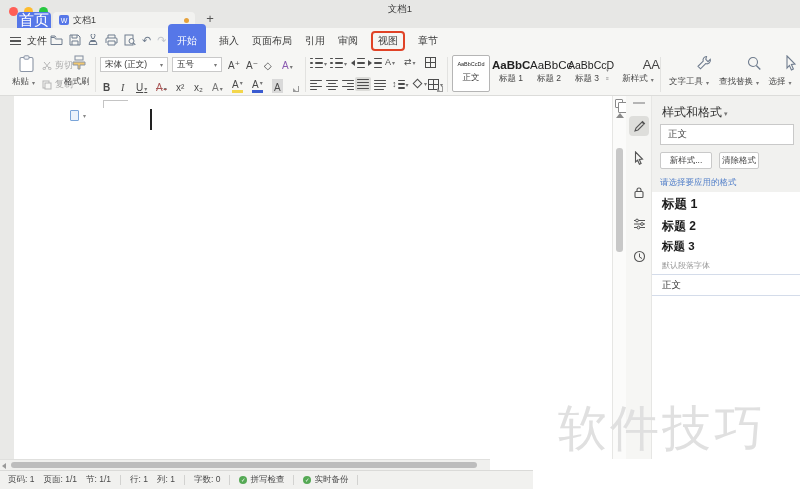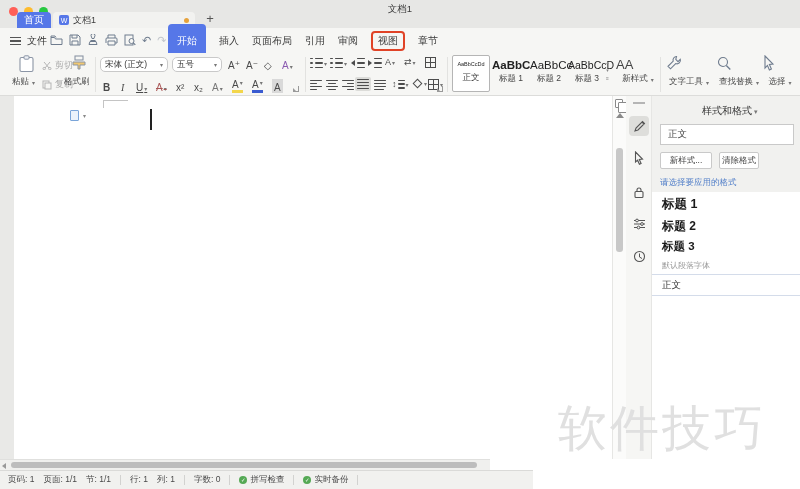--- a/index.html
+++ b/index.html
@@ -5,21 +5,21 @@
   * { box-sizing: border-box; margin: 0; padding: 0; }
   html,body { width:800px; height:489px; }
   body { font-family:"Liberation Sans","DejaVu Sans",sans-serif; background:#fff; overflow:hidden; position:relative; color:#3a3a3a; }
   .abs { position:absolute; }
 
   
   .titlebar { left:0; top:0; width:800px; height:28px; background:#e7e7e5; }
   .traffic { top:7px; display:flex; gap:6px; left:9px; }
   .tl { width:9px; height:9px; border-radius:50%; }
   .win-title { left:300px; right:300px; top:3px; text-align:center; font-size:9.5px; color:#3c3c3c; }
-  .tab-home { left:17px; top:12px; width:34px; height:16px; border-radius:4px 4px 0 0; color:#fff; font-size:10px; display:flex; align-items:center; justify-content:center; }
+  .tab-home { left:17px; top:12px; width:34px; height:16px; border-radius:4px 4px 0 0; color:#fff; font-size:15px; display:flex; align-items:center; justify-content:center; }
   .tab-doc { left:53px; top:12px; width:142px; height:16px; border-radius:4px 4px 0 0; background:#f2f2f0; display:flex; align-items:center; padding:0 6px; gap:4px; font-size:9px; color:#3c3c3c; }
   .wps-ico { width:10px; height:10px; background:#5677e8; border-radius:2px; color:#fff; font-size:7px; display:flex; align-items:center; justify-content:center; }
   .mod-dot { width:5px; height:5px; border-radius:50%; background:#e6a23c; margin-left:auto; }
   .tab-plus { left:203px; top:11px; width:14px; height:16px; font-size:13px; color:#555; text-align:center; }
 
   
   .menurow { left:0; top:28px; width:800px; height:25px; background:#f6f6f4; }
   .hamburger { left:10px; top:9px; width:11px; height:8px; display:flex; flex-direction:column; justify-content:space-between; }
   .hamburger i { height:1.3px; background:#555; }
   .filebtn { left:27px; top:6px; font-size:10px; color:#333; }
@@ -31,21 +31,21 @@
   .nav { left:168px; top:3px; display:flex; gap:13px; align-items:center; height:19px; font-size:10px; color:#3a3a3a; }
   .nav-active { color:#fff; padding:10px 9px; border-radius:4px; }
   .nav-boxed { border:2px solid #e04327; border-radius:4px; padding:1px 5px; }
 
   
   .ribbon { left:0; top:53px; width:800px; height:43px; background:#f6f6f4; border-bottom:1px solid #dcdcda; }
   .vdiv { top:4px; width:1px; height:35px; background:#e2e2e0; }
   .rlabel { font-size:8.5px; color:#4a4a4a; display:flex; align-items:center; gap:2px; }
   .dd::after { content:"▾"; font-size:6px; color:#777; margin-left:1px; }
   .rsmall { font-size:9px; color:#aaa; display:flex; align-items:center; gap:3px; }
-  .combo { height:15px; background:#fff; border:1px solid #c9c9c9; border-radius:5px; font-size:8.5px; color:#333; display:flex; align-items:center; justify-content:space-between; padding:0 4px; }
+  .combo { height:15px; background:#fff; border:1px solid #c9c9c9; border-radius:0; font-size:8.5px; color:#333; display:flex; align-items:center; justify-content:space-between; padding:0 4px; }
   .combo .ca { font-size:6px; color:#777; }
   .fbtn { font-size:10px; color:#4a4a4a; display:flex; align-items:flex-end; gap:1px; height:14px; }
   .fbtn .ca { font-size:6px; color:#777; margin-bottom:1px; }
   .b-b { font-weight:bold; }
   .b-i { font-style:italic; font-family:"Liberation Serif",serif; }
   .b-u { text-decoration:underline; }
   .b-s { color:#a85555; text-decoration:line-through; }
   .b-e { color:#777; }
   .b-hl { border-bottom:3px solid #f3d64b; line-height:11px; }
   .b-fc { border-bottom:3px solid #3a5bd0; line-height:11px; }
@@ -67,21 +67,21 @@
   .miniglyph { font-size:9px; color:#4c4c4c; line-height:10px; }
   .pbtn { display:flex; align-items:center; gap:1px; }
   .pbtn.active { background:#dcdcd9; border-radius:2px; padding:2px 2px; }
 
   .style-item { width:38px; text-align:center; }
   .sprev { font-size:11.5px; color:#222; line-height:16px; white-space:nowrap; }
   .sprev.tiny { font-size:5.5px; letter-spacing:0; }
   .slabel { font-size:8.5px; color:#444; }
   .sbox { border:1px solid #b5b5b5; background:#fff; border-radius:2px; }
   .gal-scroll { display:flex; flex-direction:column; align-items:center; gap:2px; font-size:5px; color:#888; }
-  .bigbtn { text-align:left; }
+  .bigbtn { text-align:right; }
   .bigbtn .rlabel { justify-content:center; }
 
   
   .canvasL { left:0; top:96px; width:14px; height:363px; background:#e9e9e7; }
   .page { left:14px; top:96px; width:598px; height:363px; background:#fff; }
   .pageicon { left:70px; top:110px; width:9px; height:11px; background:#eaf2fb; border:1px solid #7aa5d9; border-radius:1px; }
   .pageicon::after { content:"▾"; position:absolute; left:12px; top:1px; font-size:6px; color:#888; }
   .marginmark { left:103px; top:100px; width:25px; height:8px; border-left:1px solid #c4c4c4; border-top:1px solid #c4c4c4; }
   .caret { left:150px; top:109px; width:1.5px; height:21px; background:#222; }
 
@@ -92,21 +92,21 @@
   .vs-up { left:3px; top:17px; width:0; height:0; border-left:4px solid transparent; border-right:4px solid transparent; border-bottom:5px solid #8a8a8a; }
   .vs-thumb { left:3px; top:52px; width:7px; height:104px; background:#c8c8c8; border-radius:3px; }
   .sidetabs { left:626px; top:96px; width:26px; height:363px; background:#f6f6f4; border-right:1px solid #e6e6e4; }
   .st-dash { left:7px; top:6px; width:12px; height:2px; background:#b5b5b5; }
   .st-btn { left:3px; width:20px; height:20px; display:flex; align-items:center; justify-content:center; border-radius:4px; }
   .st-btn.sel { background:#dededb; }
 
   
   .panel { left:652px; top:96px; width:148px; height:363px; background:#fff; }
   .panel-gray { left:0; top:0; width:148px; height:96px; background:#f1f1ef; }
-  .panel-title { left:10px; top:8px; font-size:10px; color:#333;margin-left:40px; }
+  .panel-title { left:10px; top:8px; font-size:12px; color:#333; }
   .panel-title::after { content:" ▾"; font-size:7px; color:#777; }
   .cur-style { left:8px; top:28px; width:134px; height:21px; background:#fff; border:1px solid #c9c9c9; font-size:9.5px; color:#444; display:flex; align-items:center; padding:0 7px; }
   .pbtn2 { top:56px; height:17px; background:#fff; border:1px solid #c9c9c9; border-radius:2px; font-size:8.5px; color:#444; display:flex; align-items:center; justify-content:center; }
   .panel-hint { left:8px; top:81px; font-size:8.5px; color:#4f7dc8; }
   .plist-h1 { left:10px; top:100px; font-size:12.5px; font-weight:700; color:#1a1a1a; }
   .plist-h2 { left:10px; top:122px; font-size:12px; font-weight:700; color:#1a1a1a; }
   .plist-h3 { left:10px; top:143px; font-size:11.5px; font-weight:700; color:#1a1a1a; }
   .plist-group { left:10px; top:164px; font-size:8px; color:#999; }
   .plist-sel { left:0; top:178px; width:148px; height:22px; border-top:1px solid #d4dcea; border-bottom:1px solid #d4dcea; font-size:9.5px; color:#333; display:flex; align-items:center; padding:0 10px; background:#fff; }
 

